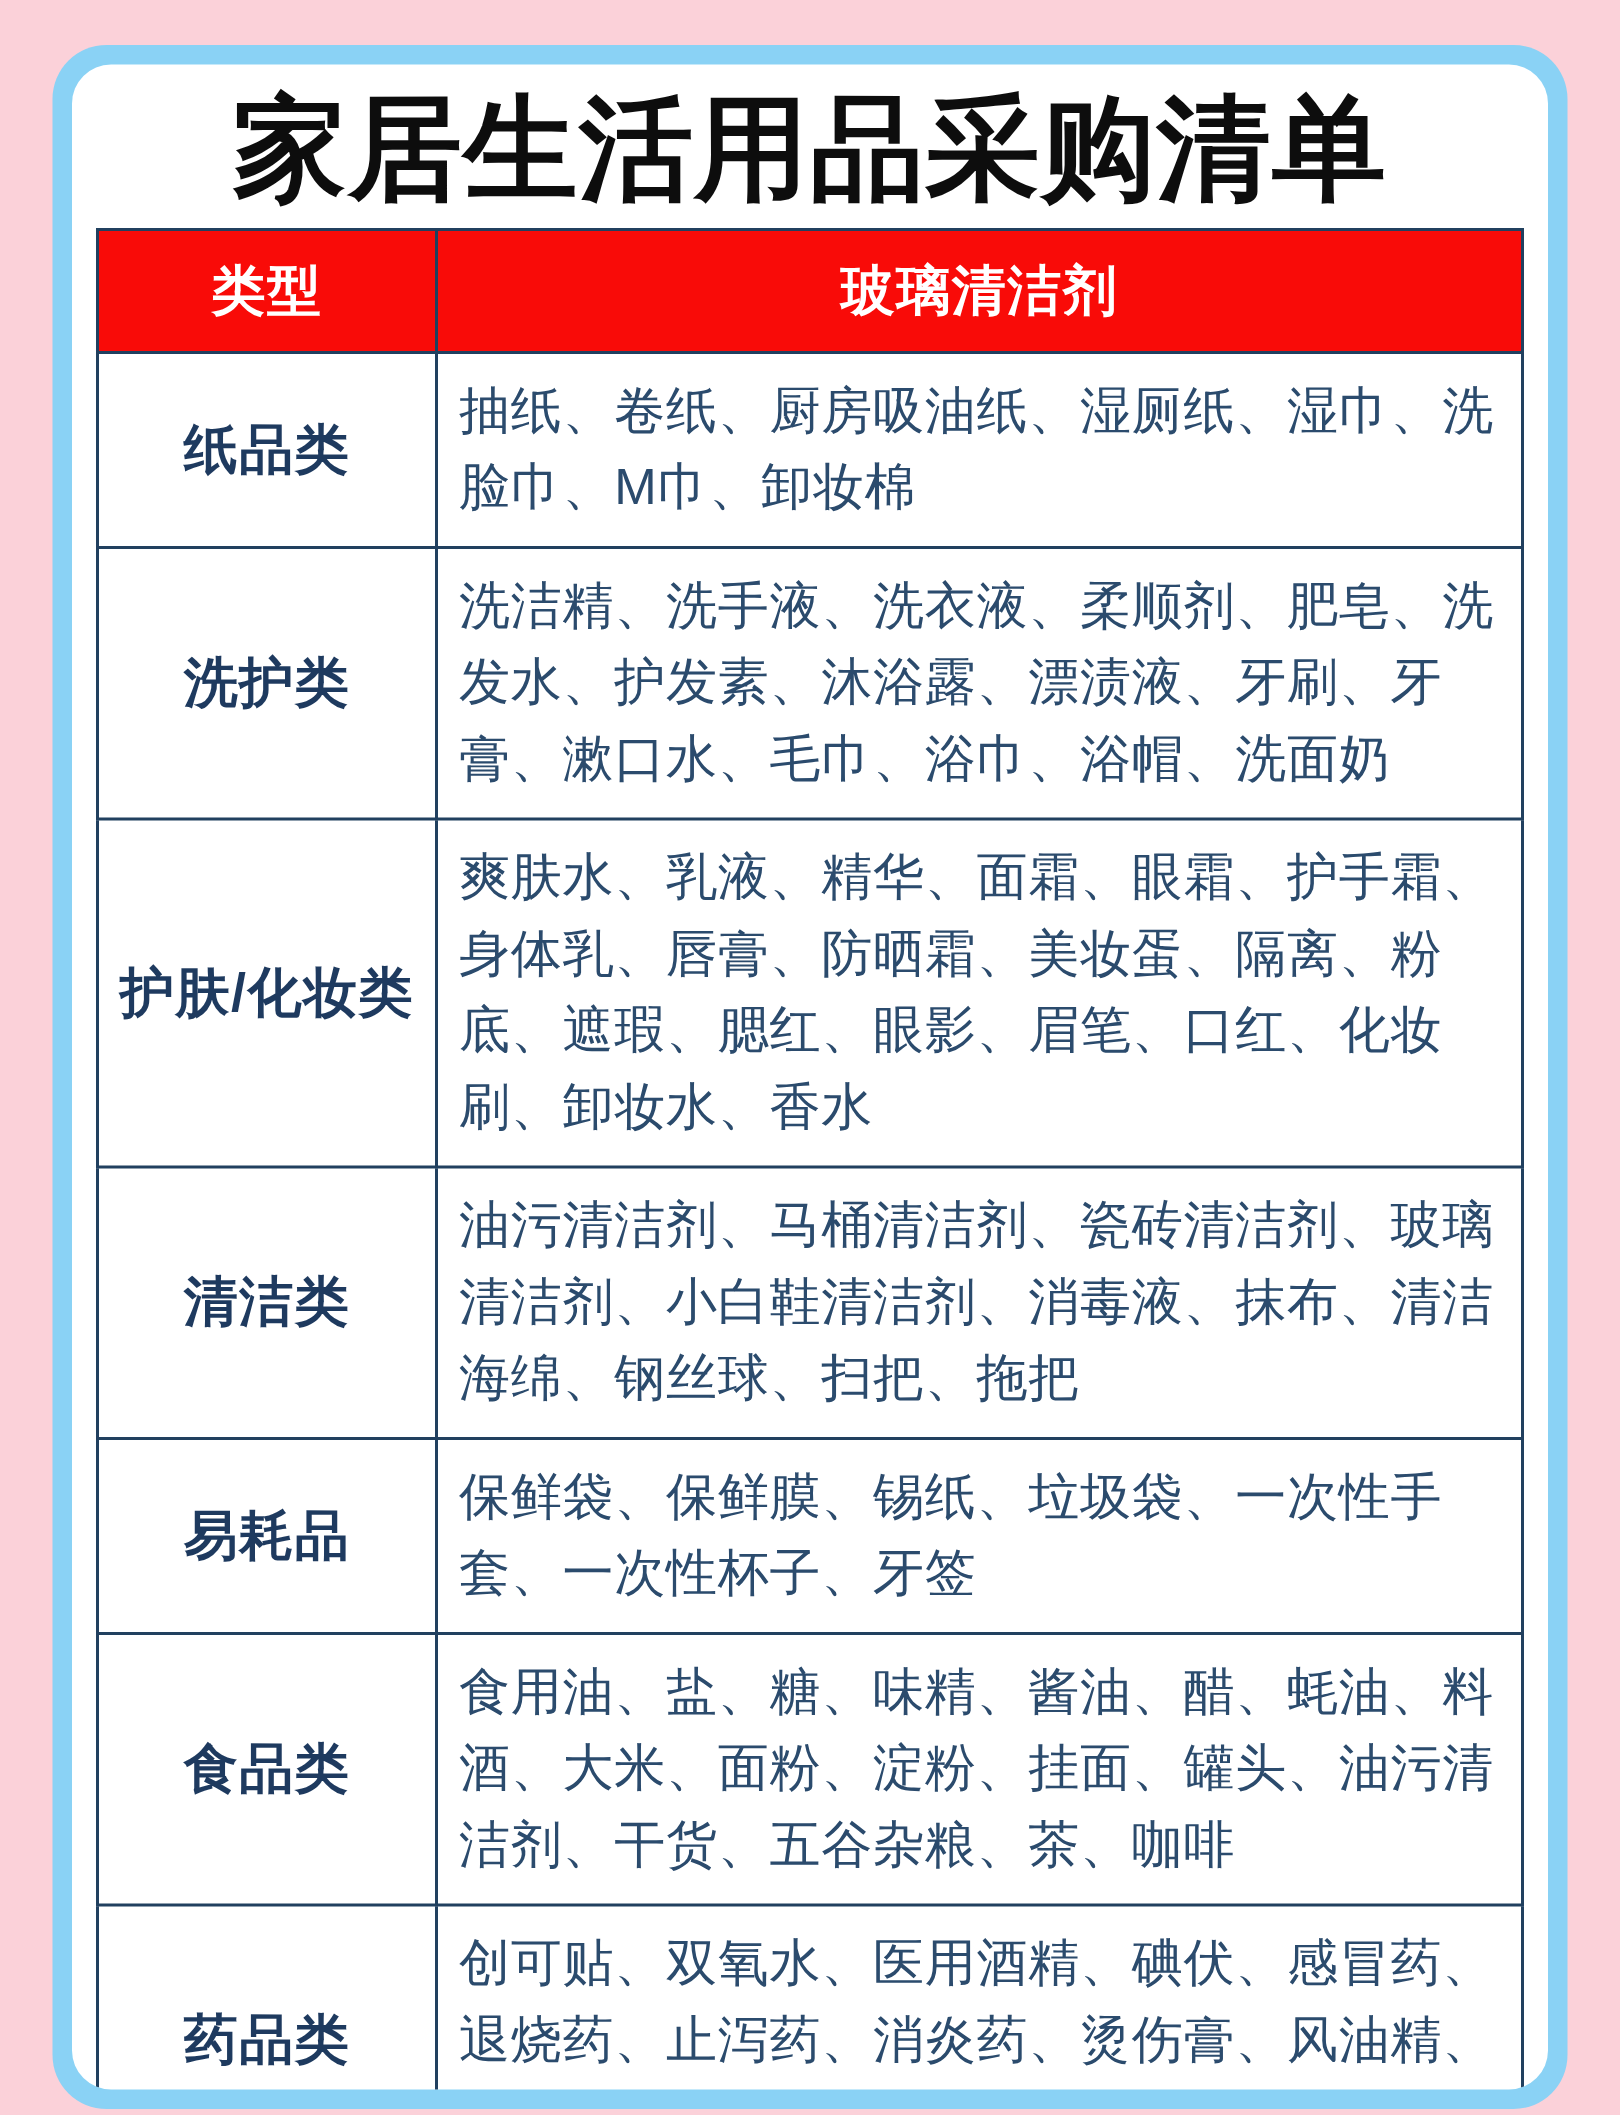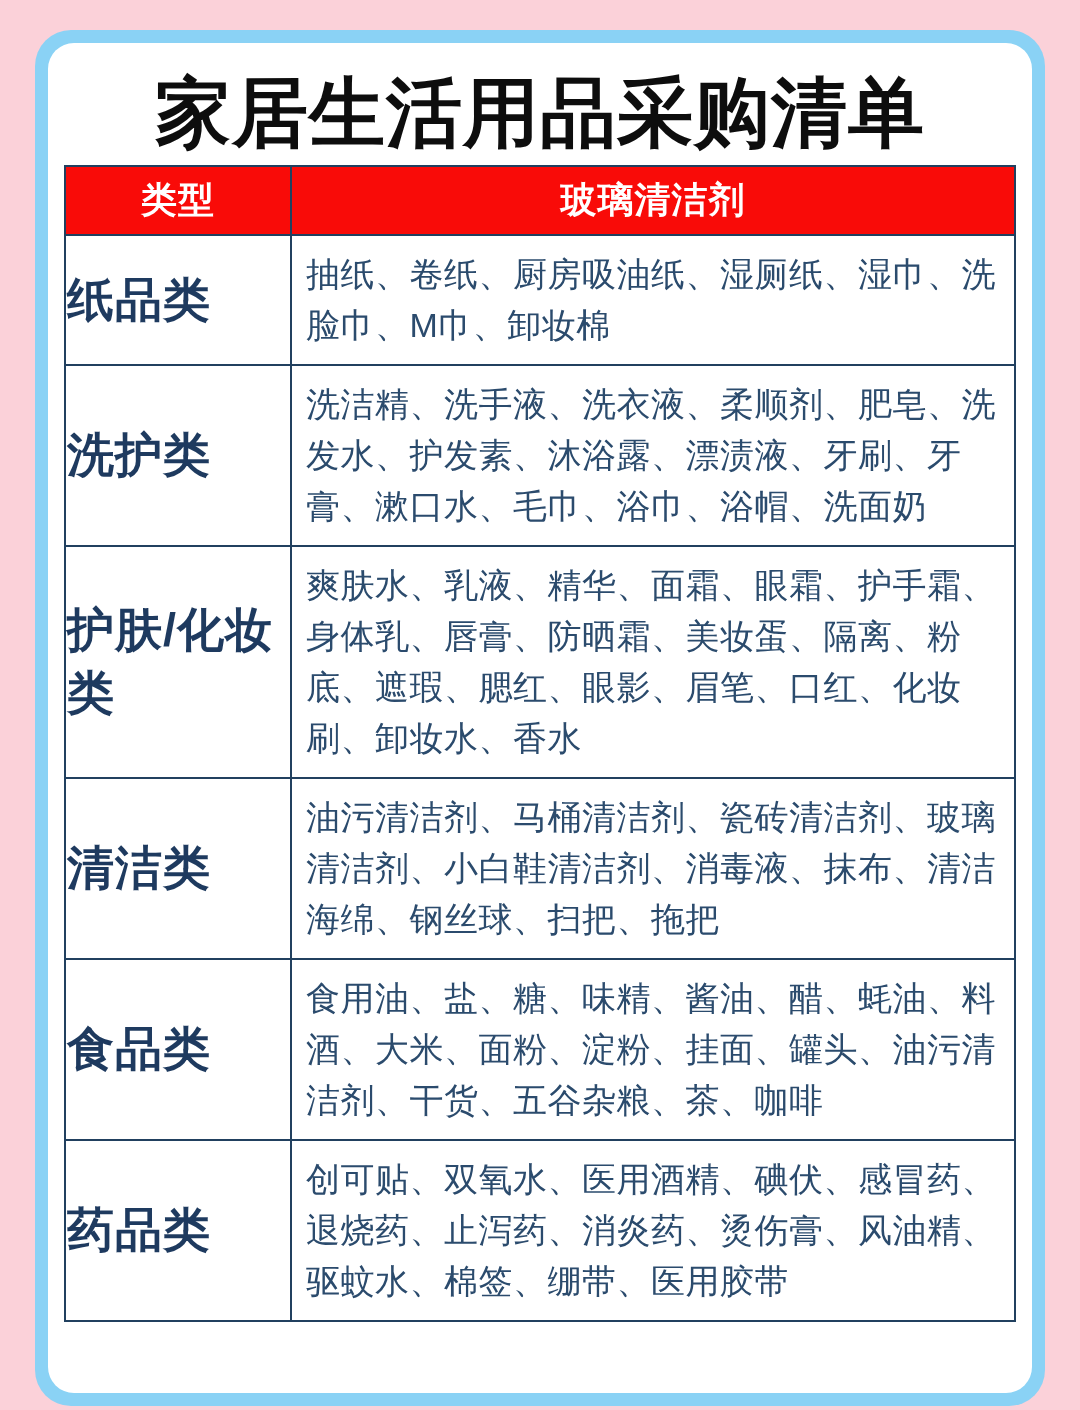--- a/index.html
+++ b/index.html
@@ -23,21 +23,21 @@
     border-radius: 36px;
     box-sizing: border-box;
     padding: 13px;
   }
   .card {
     width: 100%;
     height: 100%;
     background: #ffffff;
     border-radius: 26px;
     box-sizing: border-box;
-    padding-top: 18px;
+    padding-top: 5px;
     overflow: hidden;
   }
   .title {
     margin: 0;
     height: 104px;
     line-height: 104px;
     text-align: center;
     font-size: 76px;
     font-weight: 900;
     color: #0d0d0d;
@@ -55,28 +55,28 @@
   table.list-table th,
   table.list-table td {
     border: 2px solid var(--line-navy, #21405f);
     box-sizing: border-box;
   }
   thead th {
     background: var(--header-red, #f90b08);
     color: #ffffff;
     font-size: 36px;
     font-weight: bold;
-    height: 69px;
+    height: 82px;
     text-align: center;
     letter-spacing: 1px;
   }
   td.cat {
-    text-align: left;
+    text-align: center;
     vertical-align: middle;
-    font-size: 47px;
+    font-size: 36px;
     font-weight: bold;
     color: var(--text-navy-dark, #1e3a5f);
     letter-spacing: 1px;
   }
   td.items {
     font-size: 34px;
     color: var(--text-navy, #2b4b6d);
     line-height: 51px;
     padding: 13px 12px 13px 14px;
     vertical-align: middle;
@@ -113,20 +113,24 @@
           </tr>
           <tr>
             <td class="cat">护肤/化妆类</td>
             <td class="items">爽肤水、乳液、精华、面霜、眼霜、护手霜、身体乳、唇膏、防晒霜、美妆蛋、隔离、粉底、遮瑕、腮红、眼影、眉笔、口红、化妆刷、卸妆水、香水</td>
           </tr>
           <tr>
             <td class="cat">清洁类</td>
             <td class="items">油污清洁剂、马桶清洁剂、瓷砖清洁剂、玻璃清洁剂、小白鞋清洁剂、消毒液、抹布、清洁海绵、钢丝球、扫把、拖把</td>
           </tr>
           <tr>
+            <td class="cat">易耗品</td>
+            <td class="items">保鲜袋、保鲜膜、锡纸、垃圾袋、一次性手套、一次性杯子、牙签</td>
+          </tr>
+          <tr>
             <td class="cat">食品类</td>
             <td class="items">食用油、盐、糖、味精、酱油、醋、蚝油、料酒、大米、面粉、淀粉、挂面、罐头、油污清洁剂、干货、五谷杂粮、茶、咖啡</td>
           </tr>
           <tr>
             <td class="cat">药品类</td>
             <td class="items">创可贴、双氧水、医用酒精、碘伏、感冒药、退烧药、止泻药、消炎药、烫伤膏、风油精、驱蚊水、棉签、绷带、医用胶带</td>
           </tr>
         </tbody>
     </table>
   </div>

